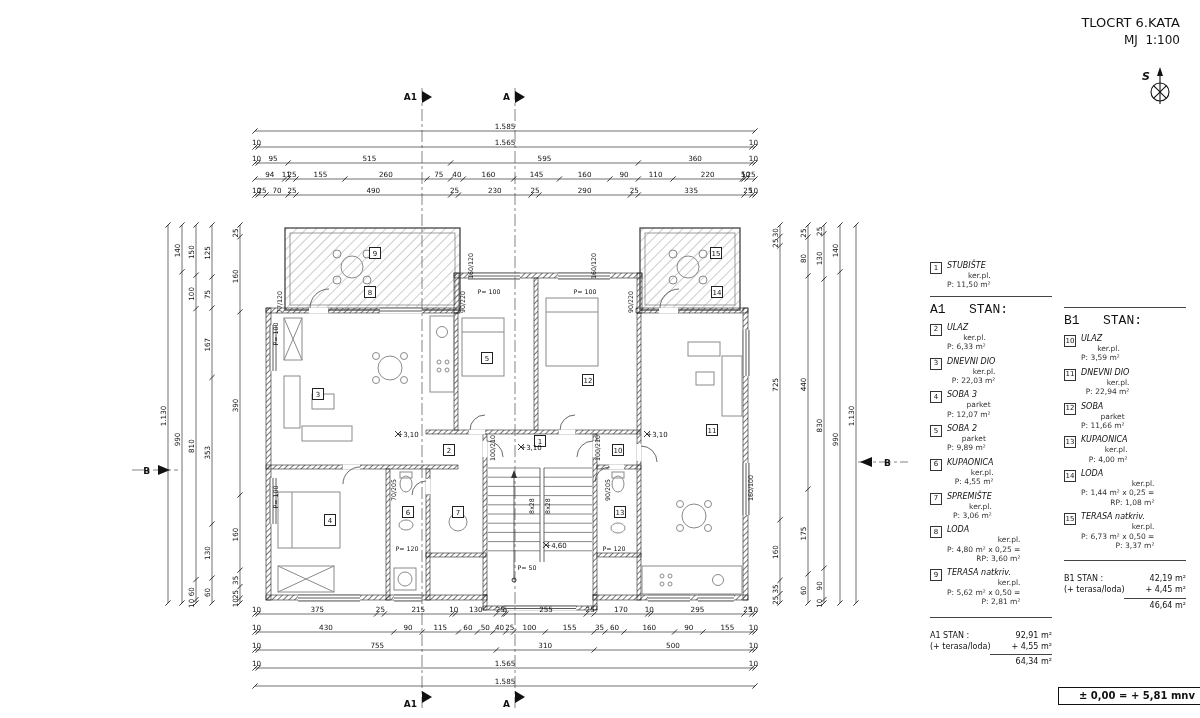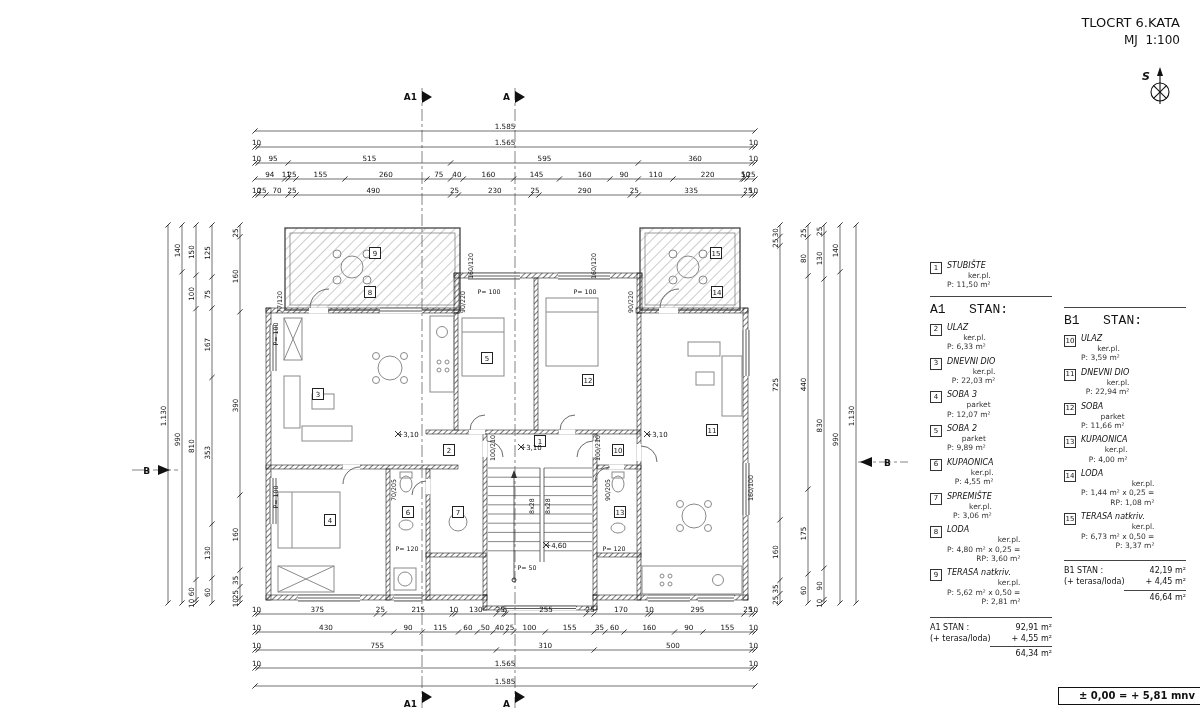--- a/index.html
+++ b/index.html
@@ -12,21 +12,21 @@
   .legend{position:absolute;left:930px;top:261px;width:262px;display:flex;gap:12px;font-size:8px;}
   .col{width:122px;}
   .colB{padding-top:46px;}
   .col-header{border-top:1px solid #444;padding:5px 0 6px 0;white-space:pre;font-size:13px;font-family:Liberation Mono, monospace;}
   .leg-item{display:flex;gap:5px;margin-bottom:5px;line-height:1.25;}
   .numbox{width:10px;height:10px;border:1px solid #333;font-size:7px;display:flex;align-items:center;
           justify-content:center;flex:0 0 auto;background:#fff;margin-top:1px;}
   .leg-name{font-size:8px;font-style:italic;}
   .leg-line{font-size:7.5px;color:#333;text-align:right;}
   .stub{margin-bottom:6px;}
-  .total{border-top:1px solid #444;margin-top:10px;padding-top:4px;font-size:8px;}
+  .total{border-top:1px solid #444;margin-top:10px;padding-top:12px;font-size:8px;}
   .trow{display:flex;justify-content:space-between;line-height:1.4;}
   .sum{width:62px;margin-left:auto;border-top:1px solid #444;text-align:right;margin-top:2px;padding-top:2px;}
   .elev-box{position:absolute;left:1058px;top:687px;border:1.5px solid #111;padding:2px 8px 3px 20px;
             font-size:10px;font-weight:bold;white-space:pre;background:#fff;text-align:right;}
 </style>
 </head>
 <body>
 
 <div class="page">
 

